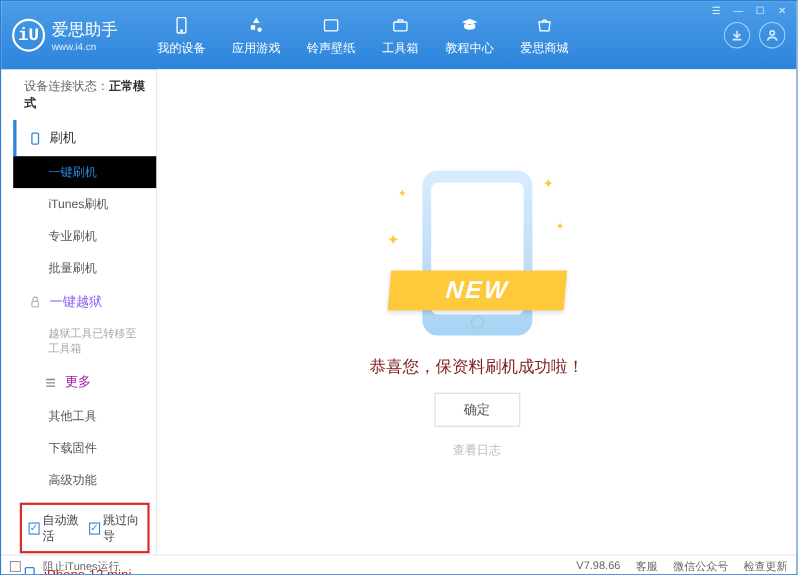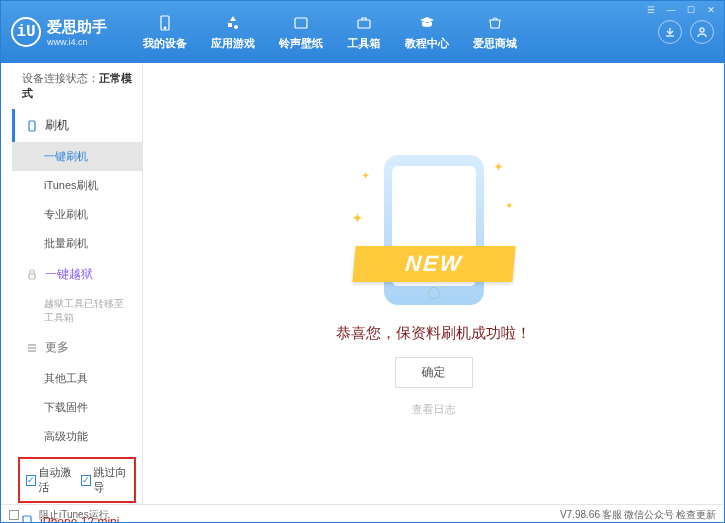--- a/index.html
+++ b/index.html
@@ -1,41 +1,41 @@
 <!DOCTYPE html>
 <html><head>
 <meta charset="utf-8">
 <style>
 * { margin: 0; padding: 0; box-sizing: border-box; font-family: "Microsoft YaHei", Arial, sans-serif; }
 body { background: #fff; width: 725px; height: 523px; overflow: hidden; border: 1px solid #2a7fd4; }
 .header { background: linear-gradient(180deg, #4a9de8 0%, #2d84db 100%); height: 62px; display: flex; align-items: center; color: #fff; position: relative; }
 .logo-area { display: flex; align-items: center; padding: 0 10px; width: 130px; }
 .logo-circle { width: 30px; height: 30px; border: 2px solid #fff; border-radius: 50%; display: flex; align-items: center; justify-content: center; font-weight: bold; font-size: 16px; margin-right: 6px; font-family: Liberation Mono, monospace; }
 .logo-text { display: flex; flex-direction: column; }
-.logo-title { font-size: 15px; font-weight: bold; }
+.logo-title { font-size: 15px; font-weight: normal; }
 .logo-url { font-size: 9px; opacity: 0.85; }
 .nav-tabs { display: flex; flex: 1; height: 100%; }
-.nav-tab { display: flex; flex-direction: column; align-items: center; justify-content: center; padding: 0 12px; font-size: 11px; cursor: pointer; min-width: 58px; font-weight: bold; }
+.nav-tab { display: flex; flex-direction: column; align-items: center; justify-content: center; padding: 0 12px; font-size: 11px; cursor: pointer; min-width: 58px; }
 .nav-tab.active { background: rgba(255,255,255,0.18); }
 .nav-icon { width: 18px; height: 18px; margin-bottom: 4px; display: flex; align-items: center; justify-content: center; }
 .header-right { display: flex; align-items: center; gap: 8px; padding-right: 10px; }
 .circle-btn { width: 24px; height: 24px; border: 1.5px solid rgba(255,255,255,0.7); border-radius: 50%; display: flex; align-items: center; justify-content: center; cursor: pointer; opacity: 0.8; }
 .win-controls { position: absolute; top: 2px; right: 4px; display: flex; gap: 2px; font-size: 9px; }
 .win-btn { width: 18px; height: 14px; display: flex; align-items: center; justify-content: center; cursor: pointer; color: #fff; opacity: 0.85; }
 .body-area { display: flex; height: 441px; }
 .sidebar { width: 142px; border-right: 1px solid #e5e5e5; display: flex; flex-direction: column; padding-left: 11px; }
 .conn-status { padding: 8px 10px; font-size: 11px; color: #666; }
 .conn-status b { color: #333; }
 .side-section { }
 .side-header { display: flex; align-items: center; padding: 8px 10px; border-left: 3px solid #2d84db; font-size: 12px; color: #333; }
 .side-header.locked { color: #8b5cf6; border-left-color: transparent; }
-.side-header.more { color: #737373; border-left-color: transparent; }
+.side-header.more { color: #a21caf; border-left-color: transparent; margin-left: 14px; }
 .side-icon { width: 14px; height: 14px; margin-right: 6px; display: flex; align-items: center; justify-content: center; }
 .side-item { padding: 7px 10px 7px 32px; font-size: 11px; color: #555; cursor: pointer; }
-.side-item.active { background: #e5e5e5; color: #2d84db; }
+.side-item.active { background: #000000; color: #2d84db; }
 .side-note { padding: 6px 10px 6px 32px; font-size: 10px; color: #aaa; line-height: 1.4; }
 .checkboxes { border: 2px solid #d82a2a; margin: 6px; padding: 6px; display: flex; gap: 8px; font-size: 11px; color: #444; }
 .chk { display: flex; align-items: center; gap: 3px; cursor: pointer; }
 .chk-box { width: 11px; height: 11px; border: 1px solid #2d84db; display: flex; align-items: center; justify-content: center; color: #2d84db; font-size: 9px; }
 .device-info { padding: 6px 10px; }
 .device-name { color: #b91c1c; font-size: 12px; display: flex; align-items: flex-start; gap: 8px; }
 .device-badge { display: inline-block; border: 1px solid #ccc; border-radius: 3px; padding: 0 4px; font-size: 9px; color: #888; margin-top: 3px; }
 .main { flex: 1; display: flex; flex-direction: column; align-items: center; justify-content: center; background: #fff; position: relative; }
 .illus { width: 180px; height: 160px; position: relative; }
 .phone-bg { position: absolute; width: 100px; height: 150px; background: linear-gradient(180deg, #d8ecff 0%, #a8d3f5 100%); border-radius: 14px; left: 40px; top: 5px; display: flex; align-items: center; justify-content: center; }
@@ -44,21 +44,21 @@
 .ribbon { position: absolute; bottom: 28px; left: 10px; width: 160px; height: 36px; background: #ffc93c; display: flex; align-items: center; justify-content: center; font-weight: 900; font-size: 22px; color: #fff; letter-spacing: 2px; font-style: italic; transform: skewX(-5deg); box-shadow: 0 2px 4px rgba(0,0,0,0.15); }
 .ribbon::before, .ribbon::after { content: ''; position: absolute; width: 0; height: 0; border: 8px solid transparent; }
 .star { position: absolute; color: #ffc93c; font-size: 10px; }
 .s1 { top: 20px; left: 18px; } .s2 { top: 60px; left: 8px; font-size: 14px; } .s3 { top: 10px; right: 20px; font-size: 12px; } .s4 { top: 50px; right: 10px; }
 .success-msg { font-size: 15px; color: #7f1d1d; margin-top: 14px; }
 .confirm-btn { margin-top: 14px; padding: 6px 26px; border: 1px solid #ddd; background: #fff; font-size: 12px; color: #555; cursor: pointer; }
 .view-log { margin-top: 14px; font-size: 11px; color: #bbb; cursor: pointer; }
 .footer { height: 20px; border-top: 1px solid #e5e5e5; display: flex; align-items: center; padding: 0 8px; font-size: 10px; color: #666; }
 .footer-left { display: flex; align-items: center; gap: 20px; }
 .footer-chk { width: 10px; height: 10px; border: 1px solid #999; }
-.footer-right { margin-left: auto; display: flex; align-items: center; gap: 2px; }
+.footer-right { margin-left: auto; display: flex; align-items: center; gap: 14px; }
 .spacer { flex: 1; }
 </style>
 </head>
 <body>
 
 <div class="header">
   <div class="win-controls">
     <div class="win-btn">☰</div>
     <div class="win-btn">—</div>
     <div class="win-btn">☐</div>

